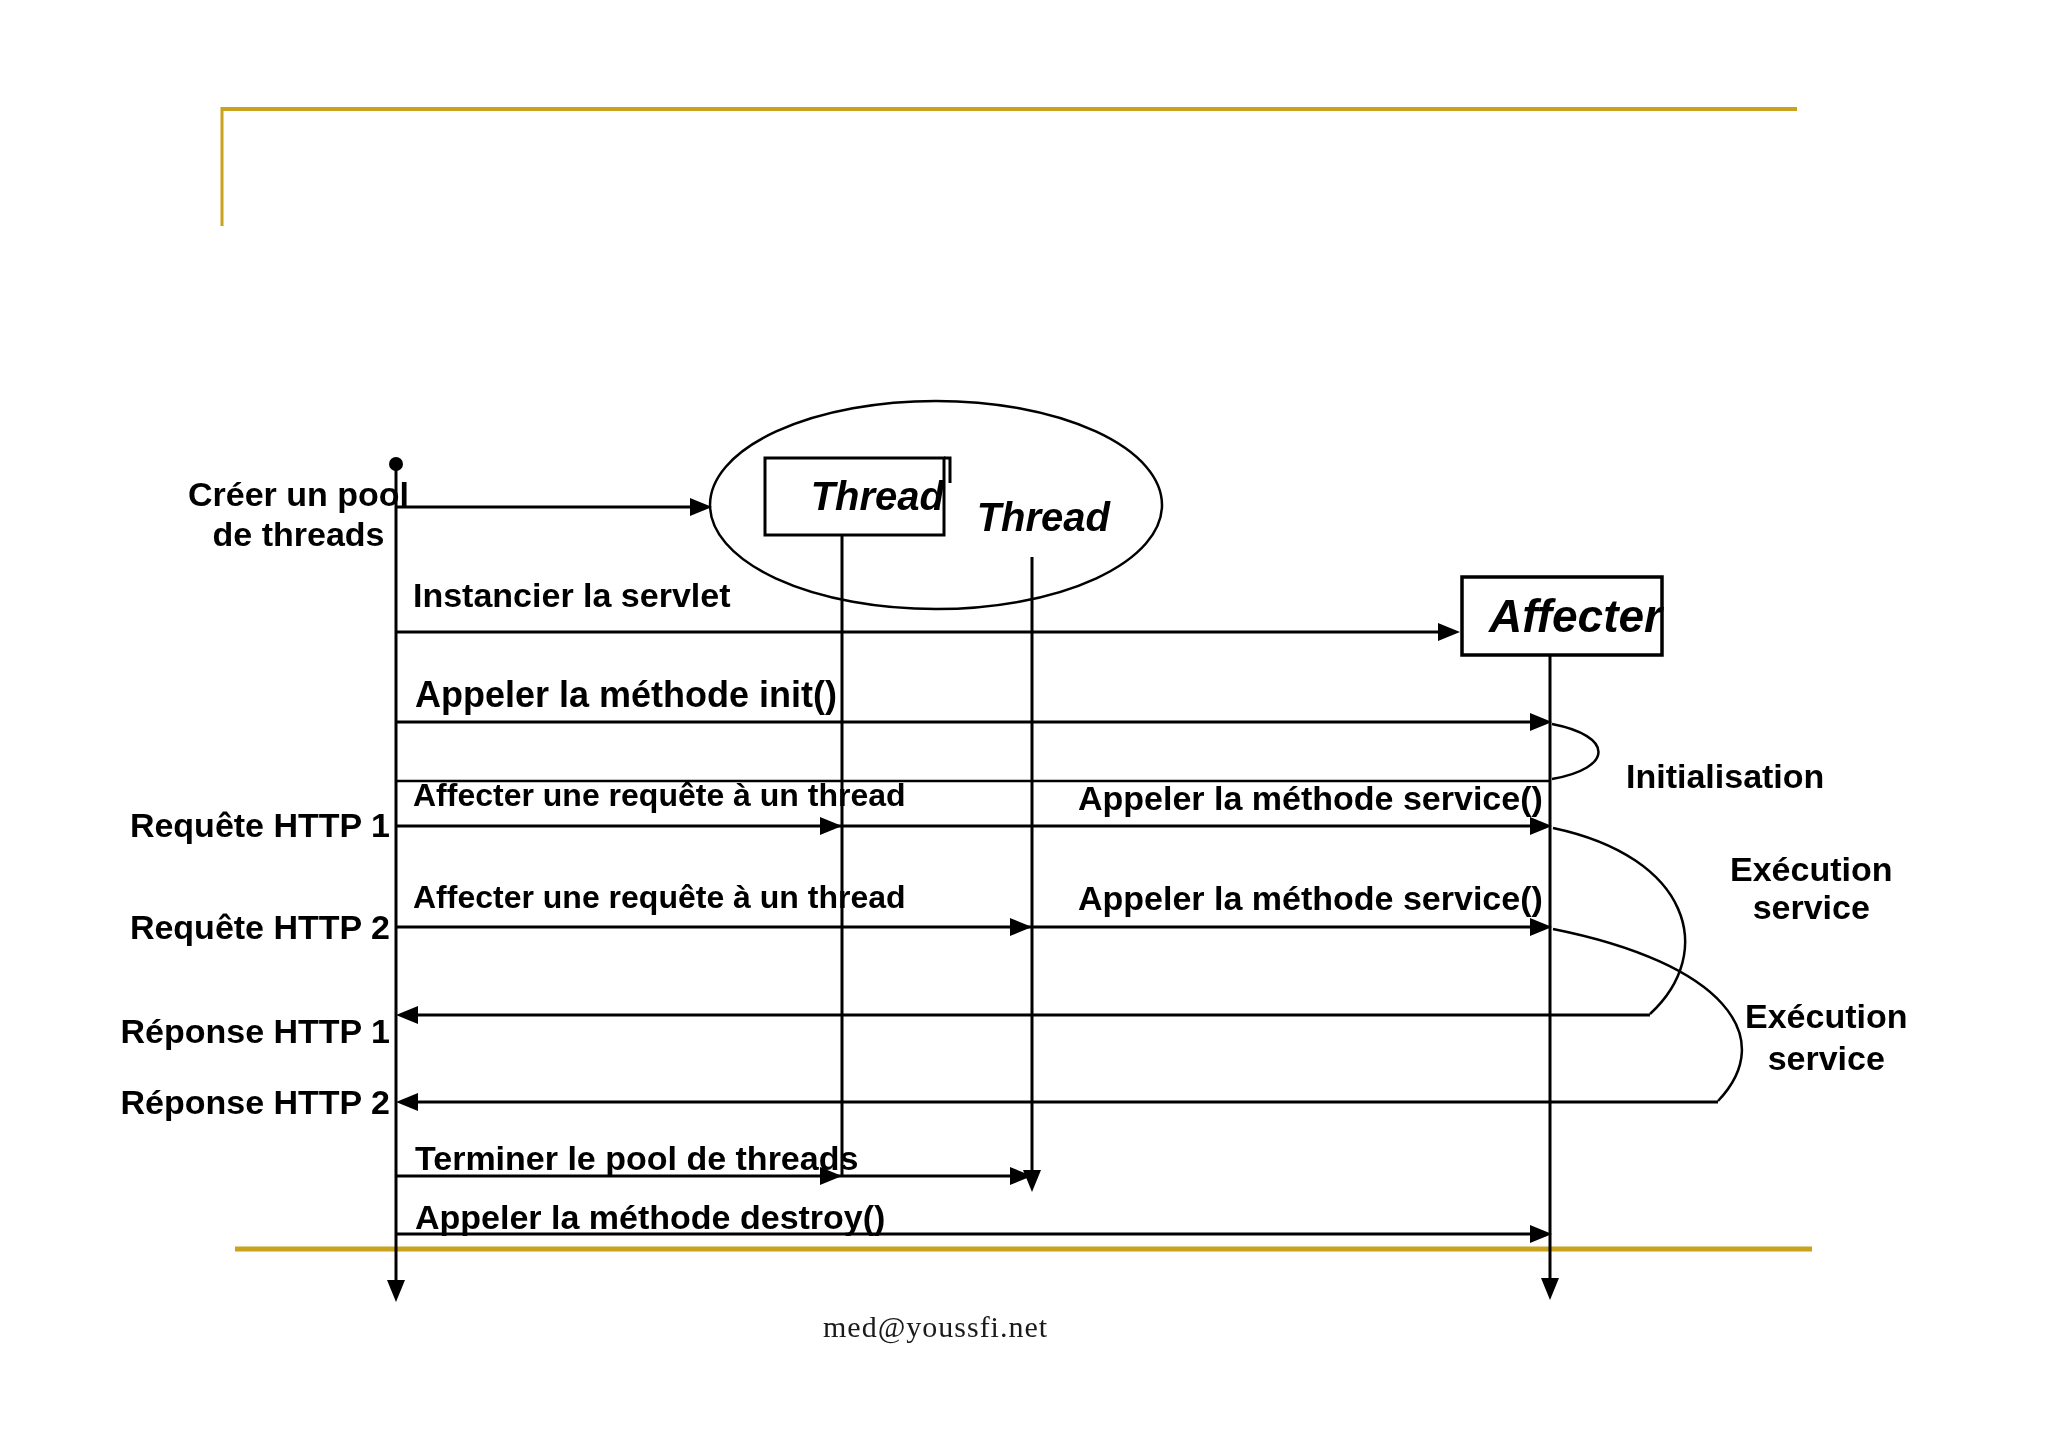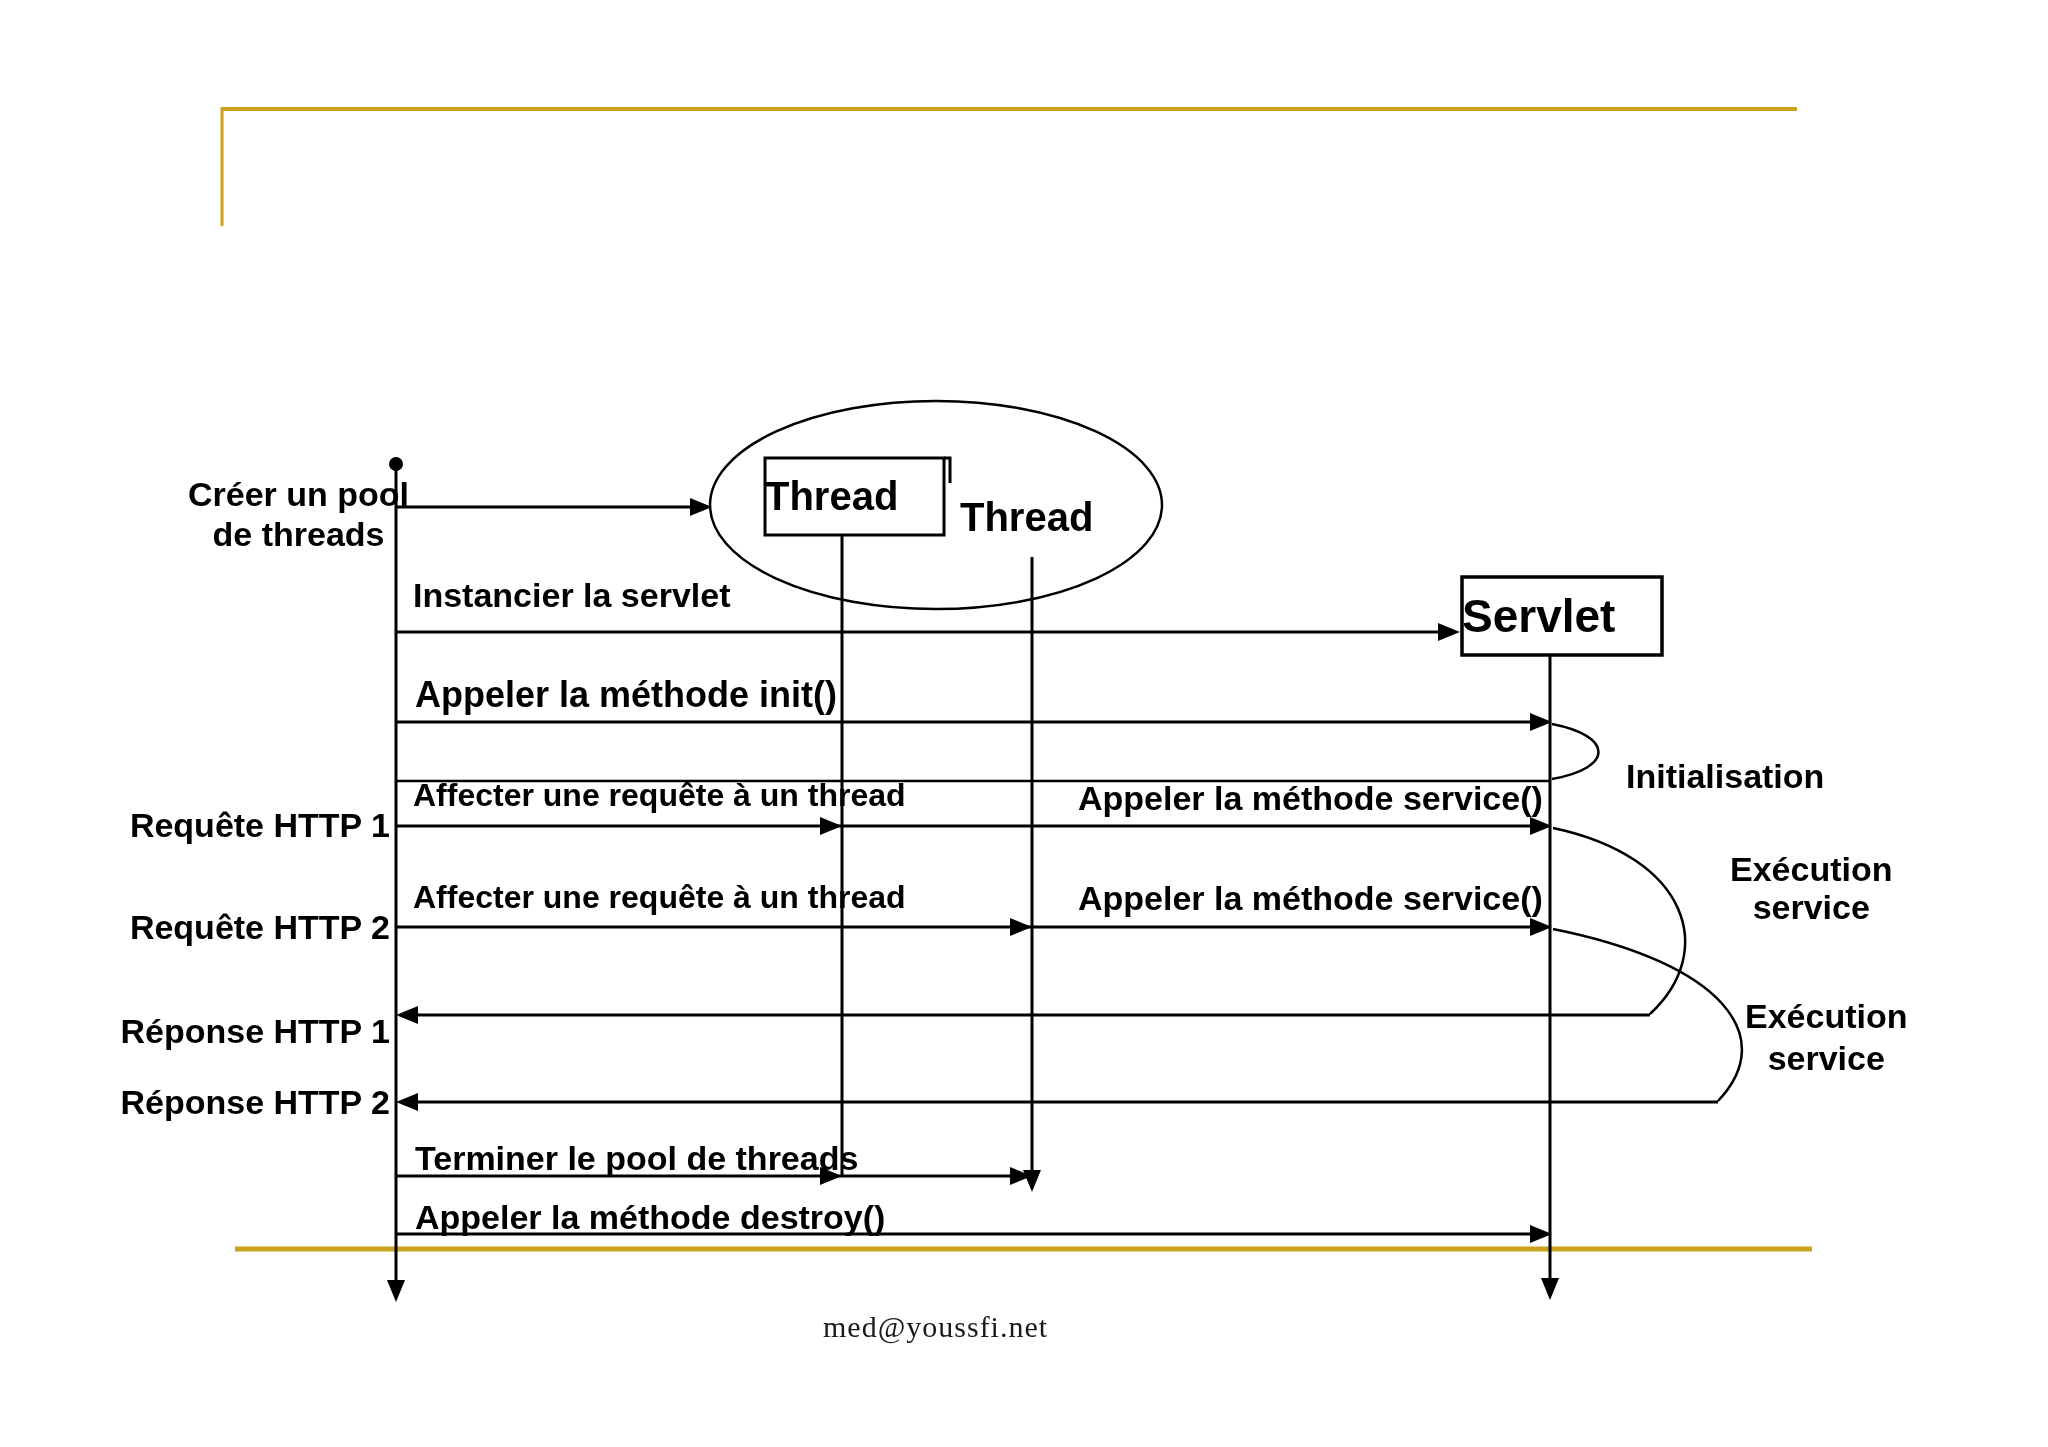--- a/index.html
+++ b/index.html
@@ -36,22 +36,23 @@
     left:302px; top:352px;
     font-size:46px; line-height:80px;
     font-weight:bold;
     color:#000;
     white-space:nowrap;
   }
   .box-label {
     position:absolute;
     font-weight:bold;
     color:#000;
-    text-align:left;
+    text-align:right;
     white-space:nowrap;
+    font-style:italic;
   }
   #thread1-label { left:765px; top:474px; width:179px; font-size:40px; line-height:44px; }
   #thread2-label { left:960px; top:495px; width:150px; font-size:40px; line-height:44px; }
   #servlet-label { left:1462px; top:590px; width:200px; font-size:46px; line-height:52px; }
   #footer-text {
     position:absolute;
     left:823px; top:1310px; width:400px;
     text-align:left;
     font-family:"Liberation Serif", serif;
     font-size:30px;
@@ -121,21 +122,21 @@
     <path d="M 1553,929 C 1723,963 1779,1037 1718,1101" fill="none" stroke="#000" stroke-width="2.5"></path>
 
     <rect x="765" y="458" width="179" height="77" fill="#ffffff" stroke="#000" stroke-width="3"></rect>
     <polyline points="944,458 950,458 950,483" fill="none" stroke="#000" stroke-width="3"></polyline>
     <rect x="1462" y="577" width="200" height="78" fill="#ffffff" stroke="#000" stroke-width="3.5"></rect>
   </svg>
 
 
   <div class="box-label" id="thread1-label">Thread</div>
   <div class="box-label" id="thread2-label">Thread</div>
-  <div class="box-label" id="servlet-label">Servlet</div>
+  <div class="box-label" id="servlet-label">Affecter</div>
 
   <div class="lbl right" style="left:110px; top:805px; width:280px;">Requête HTTP 1</div>
   <div class="lbl right" style="left:110px; top:907px; width:280px;">Requête HTTP 2</div>
   <div class="lbl right" style="left:110px; top:1011px; width:280px;">Réponse HTTP 1</div>
   <div class="lbl right" style="left:110px; top:1082px; width:280px;">Réponse HTTP 2</div>
 
   <div class="lbl" style="left:188px; top:474px;">
     <div>Créer un pool</div>
     <div>de threads</div>
   </div>

